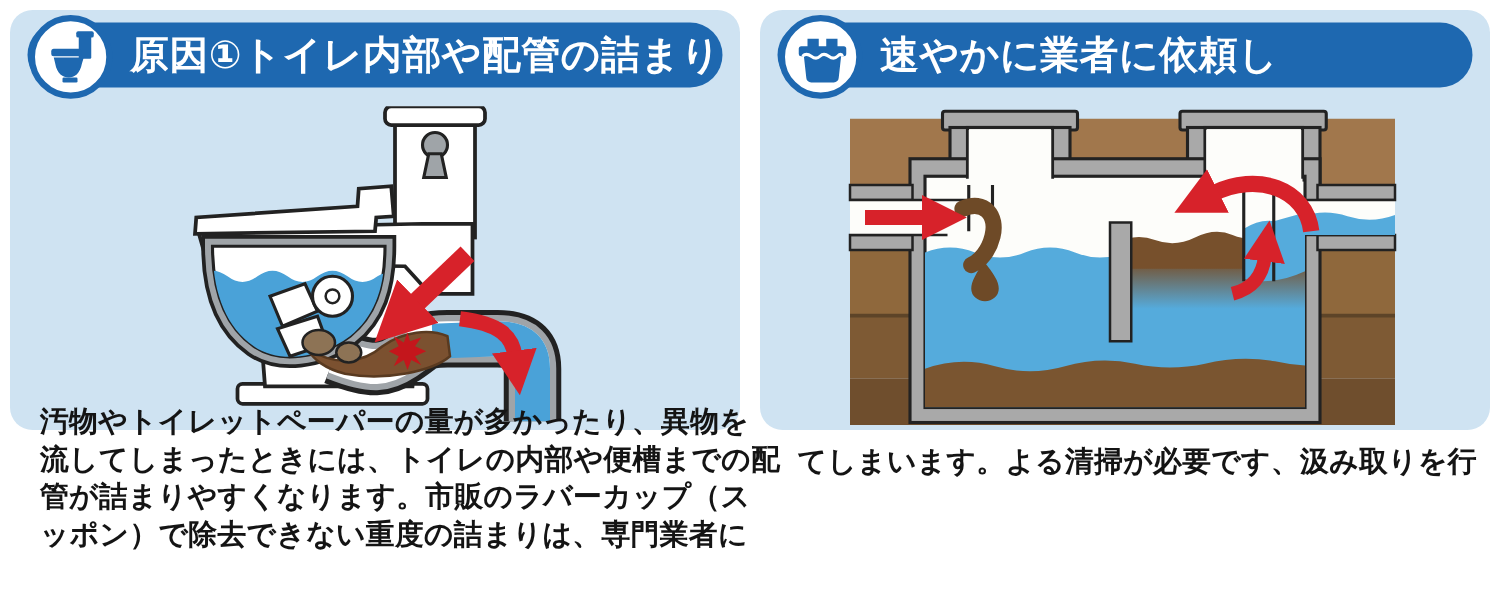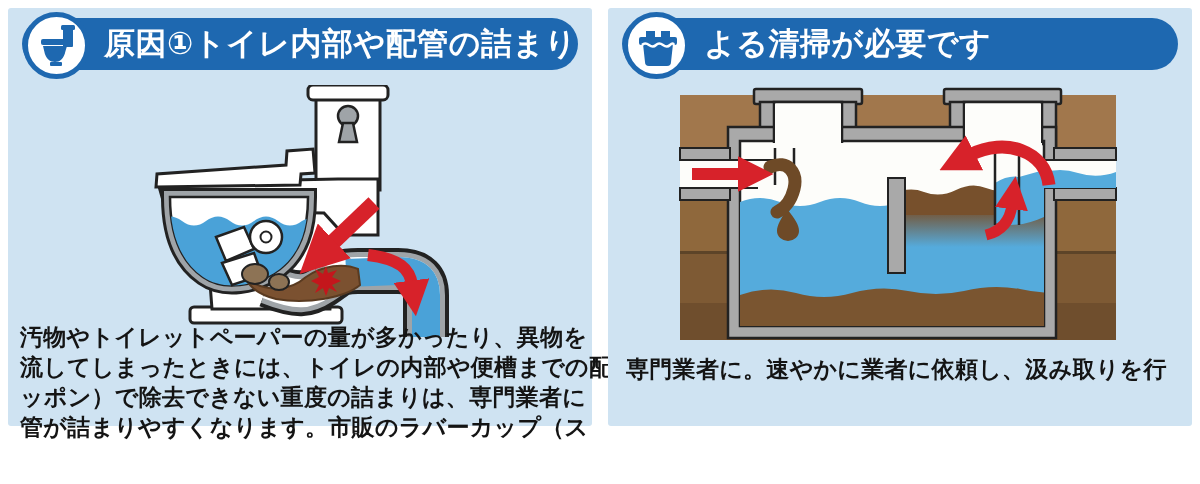--- a/index.html
+++ b/index.html
@@ -2,22 +2,22 @@
 <html><head>
 <meta charset="utf-8">
 <style>
   html,body{margin:0;padding:0;}
   body{
     width:1200px;height:484px;position:relative;background:#ffffff;
     font-family:"Liberation Sans","DejaVu Sans",sans-serif;
     overflow:hidden;
   }
   .panel{
-    position:absolute;top:8px;width:584px;height:418px;
-    background:#cfe3f2;border-radius:3px;
+    position:absolute;top:8px;width:584px;height:336px;
+    background:#cfe3f2;border-radius:18px;
   }
   #panel-cause1{left:8px;}
   #panel-cause2{left:608px;}
   .header-pill{
     position:absolute;left:14px;top:10px;width:556px;height:52px;
     background:#1e68b0;border-radius:27px;
     display:flex;align-items:center;padding-left:82px;box-sizing:border-box;
   }
   .header-title{
     color:#ffffff;font-size:31px;font-weight:bold;white-space:nowrap;
@@ -30,21 +30,21 @@
     z-index:2;
   }
   .illus{position:absolute;left:0;top:77px;width:584px;height:255px;}
   .body-text{
     position:absolute;left:12px;width:566px;
     font-size:23px;font-weight:bold;color:#141414;line-height:30px;
     letter-spacing:0.3px;
   }
   #panel-cause1 .body-text{top:314px;}
   #panel-cause2 .body-text{top:346px;left:18px;}
-  .body-line{white-space:nowrap;}
+  .body-line{white-space:nowrap;margin-left:12px;}
 </style>
 </head>
 <body>
 
 <div class="panel" id="panel-cause1">
 
   <div class="header-pill">
     <span class="header-title">原因①トイレ内部や配管の詰まり</span>
   </div>
 
@@ -117,29 +117,29 @@
 
     <g>
       <line x1="366" y1="118" x2="322" y2="160" stroke="#d7222a" stroke-width="16" marker-end="url(#ah1)"></line>
       <path d="M360,170 C392,174 402,184 404,200" fill="none" stroke="#d7222a" stroke-width="12" marker-end="url(#ah1)"></path>
     </g>
   </svg>
 
   <div class="body-text">
     <div class="body-line">汚物やトイレットペーパーの量が多かったり、異物を</div>
     <div class="body-line">流してしまったときには、トイレの内部や便槽までの配</div>
+    <div class="body-line">管が詰まりやすくなります。市販のラバーカップ（ス</div>
     <div class="body-line">ッポン）で除去できない重度の詰まりは、専門業者に</div>
-    <div class="body-line">管が詰まりやすくなります。市販のラバーカップ（ス</div>
   </div>
 </div>
 
 <div class="panel" id="panel-cause2">
 
   <div class="header-pill">
-    <span class="header-title">よる清掃が必要です</span>
+    <span class="header-title">速やかに業者に依頼し</span>
   </div>
 
   <div class="badge-circle">
     <svg width="46" height="46" viewBox="0 0 46 46">
       <rect x="12" y="8" width="9" height="8" fill="#1e68b0"></rect>
       <rect x="27" y="8" width="9" height="8" fill="#1e68b0"></rect>
       <rect x="5" y="14" width="38" height="8" rx="2" fill="#1e68b0"></rect>
       <path d="M9,21 L39,21 L37,39 a4,4 0 0 1 -4,4 H15 a4,4 0 0 1 -4,-4 Z" fill="#1e68b0"></path>
       <path d="M8,22 q3,-3 7,0 t7,0 t7,0 t7,0 t4,0" stroke="#ffffff" stroke-width="2.5" fill="none"></path>
     </svg>
@@ -219,15 +219,15 @@
     <path d="M162,82 C180,74 190,88 186,104 C183,116 176,124 169,127" fill="none" stroke="#6e4a27" stroke-width="13" stroke-linecap="round"></path>
 
     <g>
       <line x1="84" y1="89" x2="134" y2="89" stroke="#d7222a" stroke-width="12" marker-end="url(#ah2)"></line>
       <path d="M441,100 C437,66 398,52 362,70" fill="none" stroke="#d7222a" stroke-width="13" marker-end="url(#ah2)"></path>
       <path d="M378,150 C394,146 402,136 404,120" fill="none" stroke="#d7222a" stroke-width="11" marker-end="url(#ah2)"></path>
     </g>
   </svg>
 
   <div class="body-text">
-    <div class="body-line">専門業者に。速やかに業者に依頼し、汲み取りを行</div>
+    <div class="body-line">てしまいます。よる清掃が必要です、汲み取りを行</div>
   </div>
 </div>
 
 </body></html>

